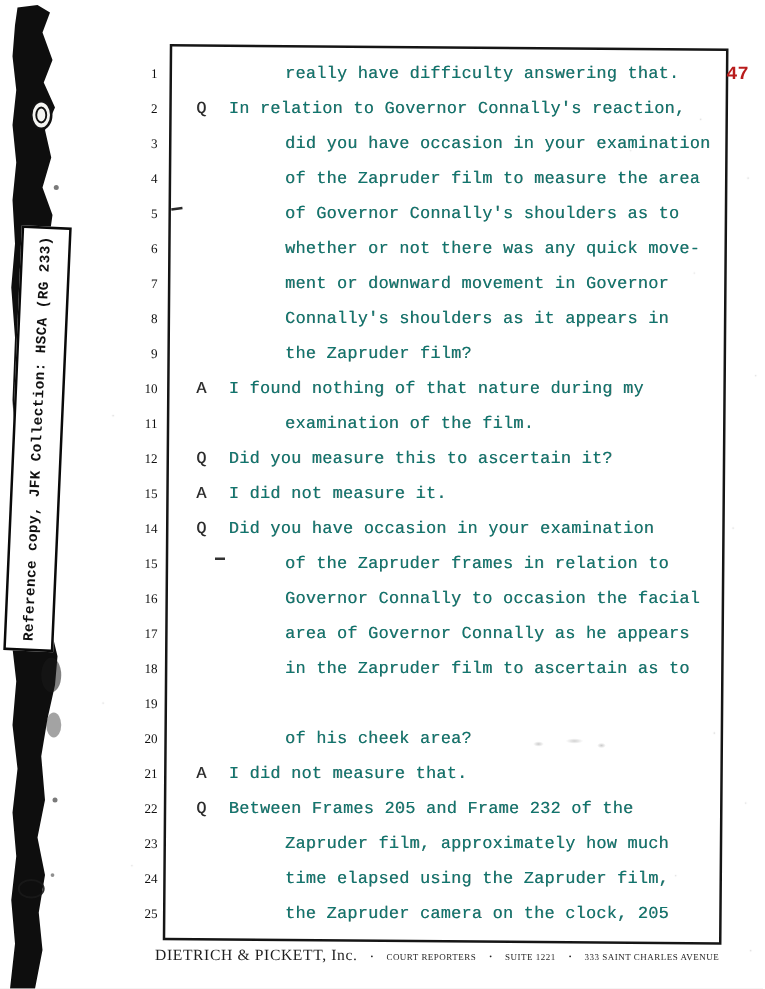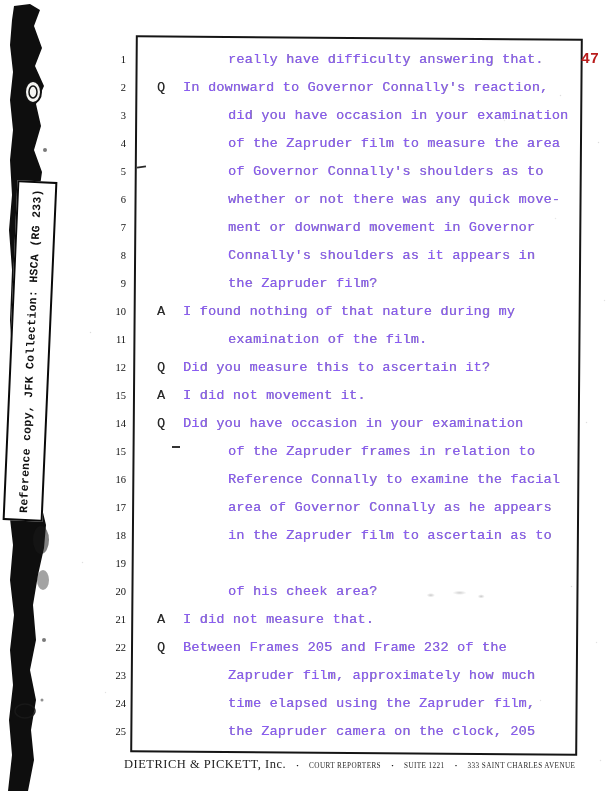--- a/index.html
+++ b/index.html
@@ -31,21 +31,21 @@
   .row{position:absolute;left:0;right:0;height:28px;line-height:28px;}
   .row .num{
     position:absolute;left:0;width:26px;text-align:right;
     font-family:"Liberation Serif", serif;font-size:10.5px;color:#111;
   }
   .row .speaker{
     position:absolute;left:57px;font-size:13.5px;color:#282828;
     text-shadow:0.3px 0 0 rgba(40,40,40,0.55);
   }
   .row .text{
-    position:absolute;font-size:13.5px;letter-spacing:0.2px;color:#8b5cf6;
+    position:absolute;font-size:13.5px;letter-spacing:0.2px;color:#0f766e;
     white-space:nowrap;text-shadow:0.3px 0 0 rgba(40,40,40,0.55);
   }
   .row .text.ind0{left:83px;}
   .row .text.ind1{left:128px;}
   
   .pagenum{
     position:absolute;left:581px;top:51px;z-index:2;
     font-family:"Liberation Mono", monospace;font-weight:bold;font-size:15px;color:#b91c1c;
   }
   
@@ -117,21 +117,21 @@
 
   <div class="rows" id="rows">
       <div class="row" style="top: 0px;">
         <span class="num">1</span>
         <span class="speaker"></span>
         <span class="text ind1">really have difficulty answering that.</span>
       </div>
       <div class="row" style="top: 28px;">
         <span class="num">2</span>
         <span class="speaker">Q</span>
-        <span class="text ind0">In downward to Governor Connally's reaction,</span>
+        <span class="text ind0">In relation to Governor Connally's reaction,</span>
       </div>
       <div class="row" style="top: 56px;">
         <span class="num">3</span>
         <span class="speaker"></span>
         <span class="text ind1">did you have occasion in your examination</span>
       </div>
       <div class="row" style="top: 84px;">
         <span class="num">4</span>
         <span class="speaker"></span>
         <span class="text ind1">of the Zapruder film to measure the area</span>
@@ -172,36 +172,36 @@
         <span class="text ind1">examination of the film.</span>
       </div>
       <div class="row" style="top: 308px;">
         <span class="num">12</span>
         <span class="speaker">Q</span>
         <span class="text ind0">Did you measure this to ascertain it?</span>
       </div>
       <div class="row" style="top: 336px;">
         <span class="num">15</span>
         <span class="speaker">A</span>
-        <span class="text ind0">I did not movement it.</span>
+        <span class="text ind0">I did not measure it.</span>
       </div>
       <div class="row" style="top: 364px;">
         <span class="num">14</span>
         <span class="speaker">Q</span>
         <span class="text ind0">Did you have occasion in your examination</span>
       </div>
       <div class="row" style="top: 392px; text-decoration: underline;">
         <span class="num">15</span>
         <span class="speaker"></span>
         <span class="text ind1">of the Zapruder frames in relation to</span>
       </div>
       <div class="row" style="top: 420px;">
         <span class="num">16</span>
         <span class="speaker"></span>
-        <span class="text ind1">Reference Connally to examine the facial</span>
+        <span class="text ind1">Governor Connally to occasion the facial</span>
       </div>
       <div class="row" style="top: 448px;">
         <span class="num">17</span>
         <span class="speaker"></span>
         <span class="text ind1">area of Governor Connally as he appears</span>
       </div>
       <div class="row" style="top: 476px;">
         <span class="num">18</span>
         <span class="speaker"></span>
         <span class="text ind1">in the Zapruder film to ascertain as to</span>

